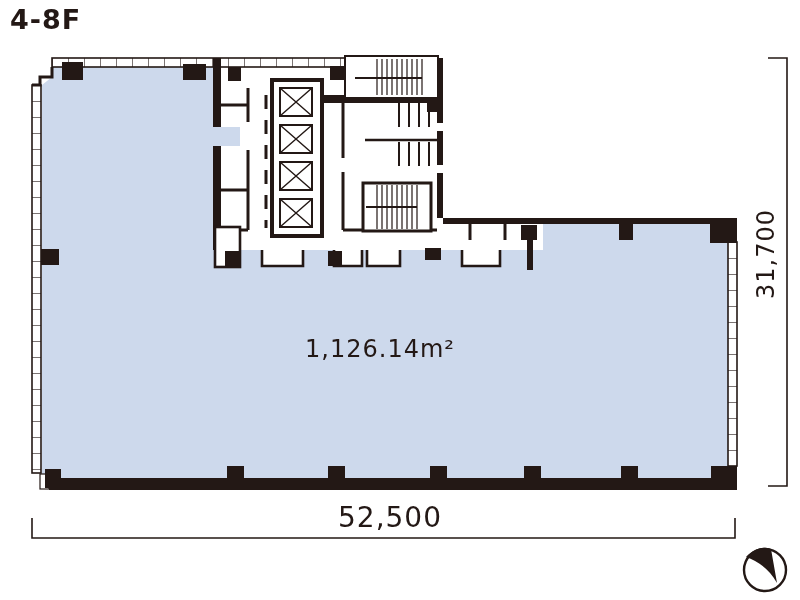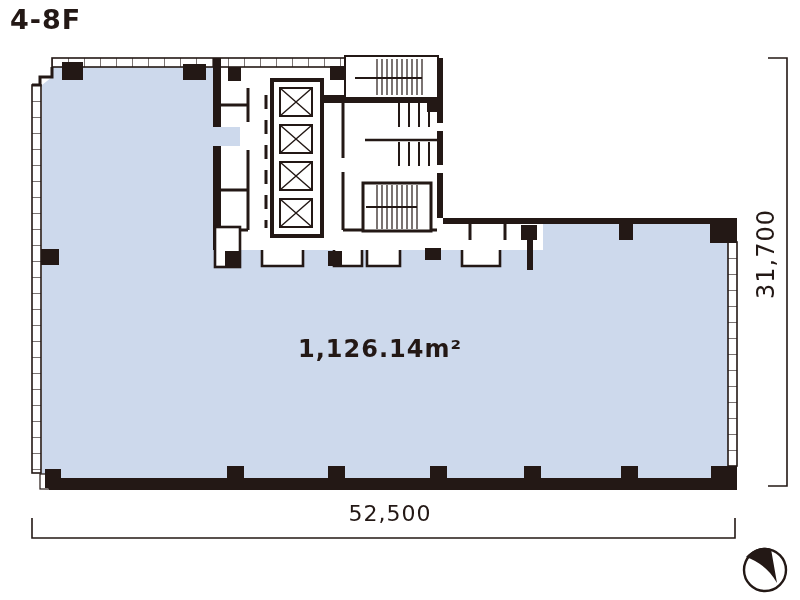--- a/index.html
+++ b/index.html
@@ -1,23 +1,23 @@
 <!DOCTYPE html>
 <html><head>
 <meta charset="utf-8">
 <style>
   html,body{margin:0;padding:0;background:#ffffff;}
   .stage{position:relative;width:800px;height:600px;background:#ffffff;overflow:hidden;
          font-family:"DejaVu Sans","Liberation Sans",sans-serif;color:#231815;}
   .stage svg{position:absolute;left:0;top:0;}
   .floor-title{position:absolute;left:10px;top:4px;font-size:27px;font-weight:600;letter-spacing:1px;}
   .area-label{position:absolute;left:255px;top:334px;width:250px;text-align:center;
-              font-size:24px;line-height:31px;font-weight:700;letter-spacing:1px;}
+              font-size:24px;line-height:31px;font-weight:400;letter-spacing:1px;}
   .dim-bottom{position:absolute;left:285px;top:501px;width:210px;text-align:center;
-              font-size:22px;font-weight:500;letter-spacing:1px;}
+              font-size:28px;font-weight:500;letter-spacing:1px;}
   .dim-right{position:absolute;left:716px;top:204px;width:100px;height:100px;
              display:flex;align-items:center;justify-content:center;
              font-size:24px;font-weight:500;letter-spacing:1px;transform:rotate(-90deg);}
 </style>
 </head>
 <body>
 
 <div class="stage">
 
 <svg width="800" height="600" viewBox="0 0 800 600">

